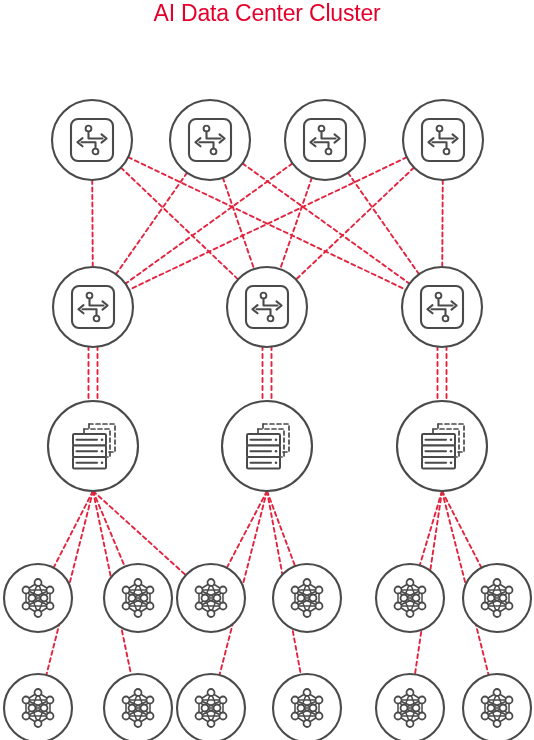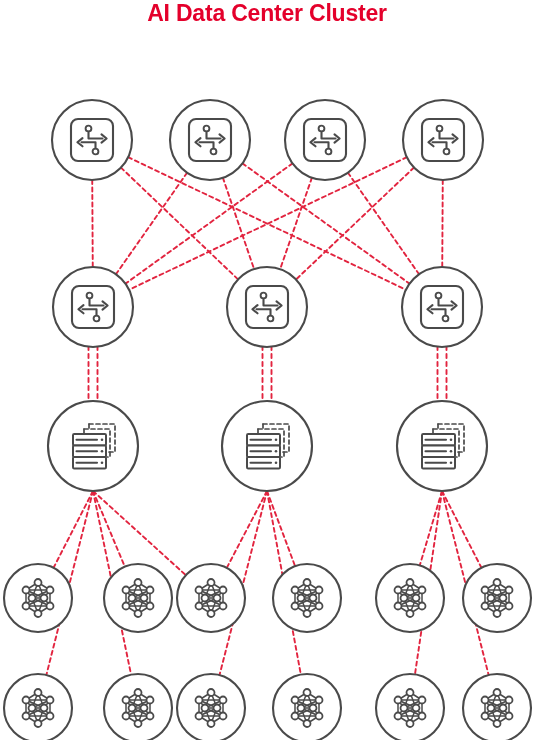--- a/index.html
+++ b/index.html
@@ -19,21 +19,21 @@
     height: 740px;
     background: #ffffff;
   }
   #diagram-title {
     position: absolute;
     top: 0px;
     left: 0;
     width: 534px;
     text-align: center;
     font-family: "Liberation Sans", sans-serif;
-    font-weight: bold;
+    font-weight: normal;
     font-size: 23px;
     letter-spacing: -0.2px;
     color: #e4002b;
     line-height: 26px;
     white-space: nowrap;
   }
   #canvas {
     position: absolute;
     top: 0;
     left: 0;

